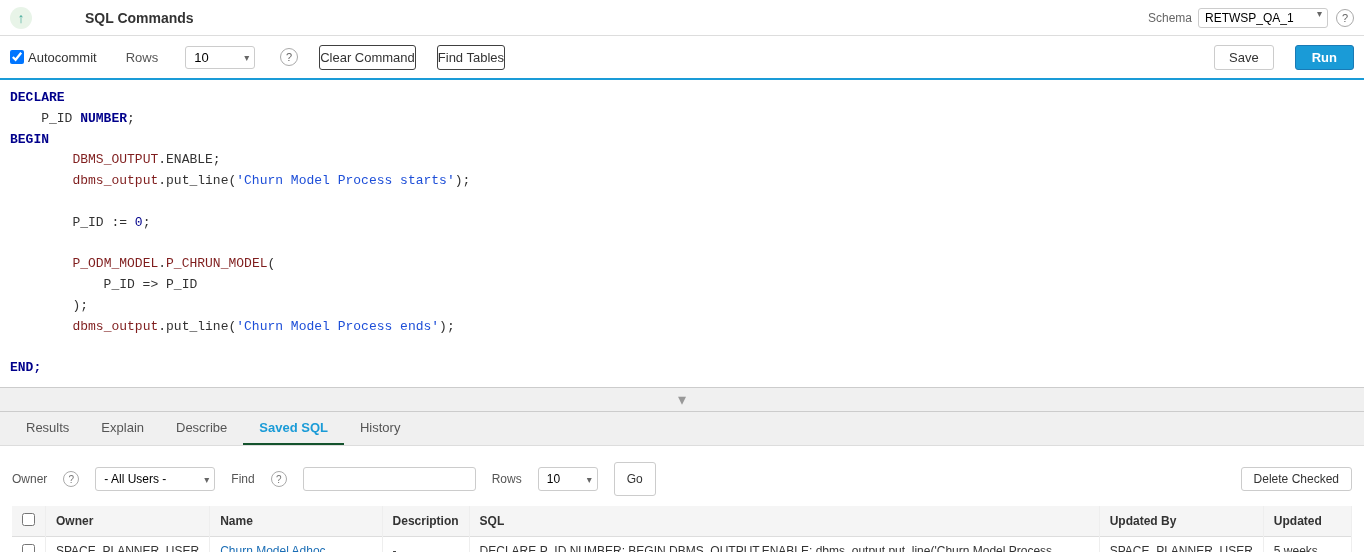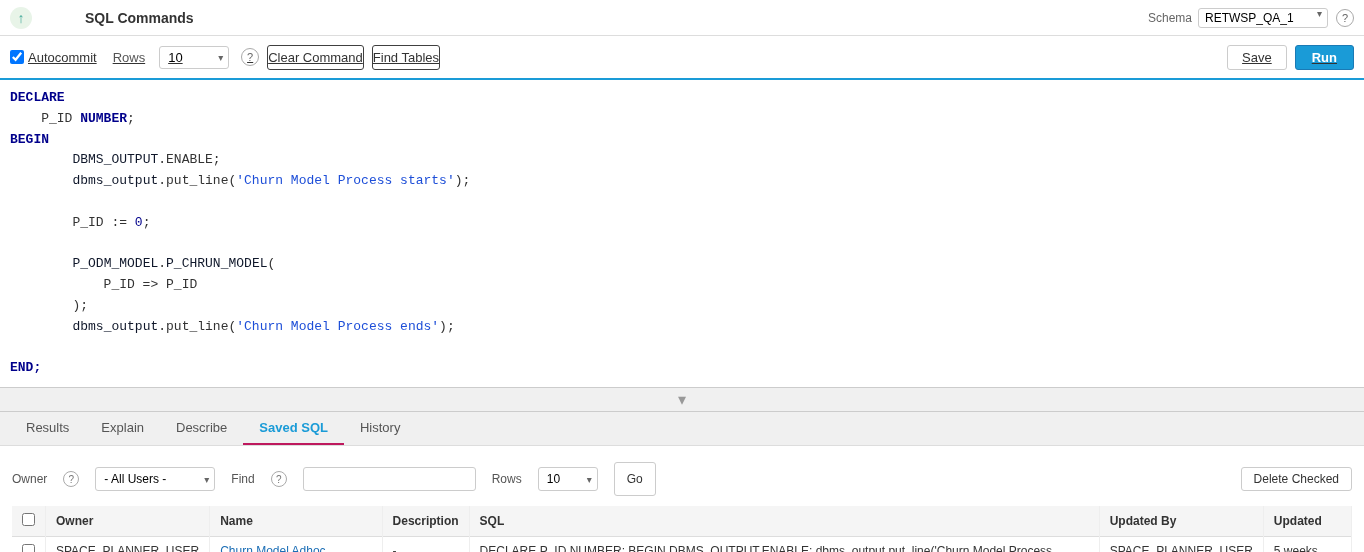--- a/index.html
+++ b/index.html
@@ -40,22 +40,21 @@
     }
 
     
     .toolbar {
       display: flex;
       align-items: center;
       background: #fff;
       border-bottom: 2px solid #1a9bd7;
       padding: 6px 10px;
       height: 44px;
-      gap: 8px;
-      text-decoration: underline;
+      gap: 21px;
     }
     .autocommit-check { display: flex; align-items: center; gap: 4px; }
     .autocommit-check input[type=checkbox] { width: 14px; height: 14px; }
     .autocommit-label { font-size: 13px; font-weight: 500; }
     .rows-label { font-size: 13px; margin-left: 8px; margin-right: 6px; color: #555; }
     .rows-select-wrapper { position: relative; display: flex; align-items: center; }
     .rows-select {
       border: 1px solid #ccc; border-radius: 3px; padding: 3px 22px 3px 8px;
       font-size: 13px; background: #fff; appearance: none;
       min-width: 70px; cursor: pointer;
@@ -84,21 +83,21 @@
       font-family: Liberation Mono, monospace;
       font-size: 13px;
       line-height: 1.6;
       min-height: 210px;
       white-space: pre;
       overflow-x: auto;
       position: relative;
     }
     .code-line { display: block; }
     .kw { color: #00008b; font-weight: bold; }
-    .fn { color: #0f172a; }
+    .fn { color: #7f1d1d; }
     .str { color: #1d4ed8; }
     .num { color: #00008b; }
 
     
     .scroll-indicator {
       background: #f0f0f0;
       border-bottom: 1px solid #ccc;
       text-align: center;
       padding: 2px;
       font-size: 16px;
@@ -113,21 +112,21 @@
       padding: 0 10px;
     }
     .tab-item {
       padding: 8px 16px;
       font-size: 13px;
       cursor: pointer;
       border-bottom: 2px solid transparent;
       color: #555;
     }
     .tab-item.active {
-      border-bottom: 2px solid #be185d;
+      border-bottom: 2px solid #14532d;
       color: #1a9bd7;
       font-weight: 600;
     }
 
     
     .saved-sql-panel {
       background: #fff;
       padding: 10px 12px 0 12px;
     }
     .filter-row {

